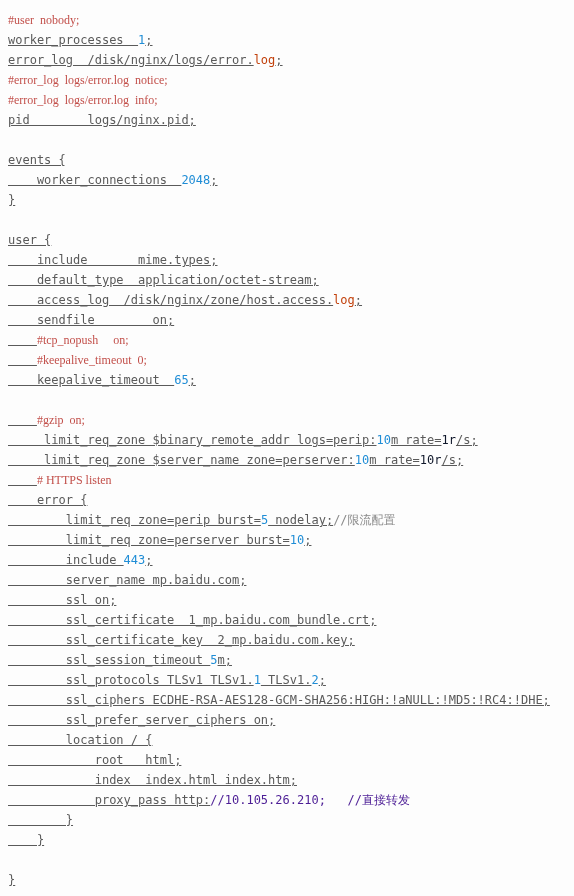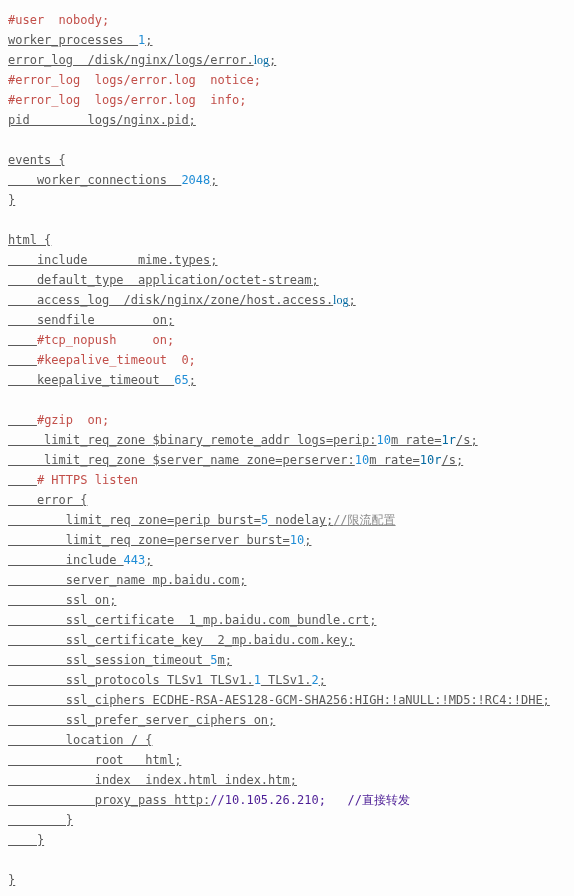--- a/index.html
+++ b/index.html
@@ -12,43 +12,43 @@
     font-size: 12px;
     line-height: 20px;
     overflow: hidden;
   }
   pre.code {
     margin: 0;
     padding: 10px 8px;
     white-space: pre;
     color: #5a5a5a;
   }
-  .t-comment { color: #c24f4a; }   
+  .t-comment { color: #c24f4a; font-family: Liberation Serif, serif; }   
   .t-kw      { color: #5a5a5a; text-decoration: underline; }   
   .t-num     { color: #1f8dd6; }
-  .t-log     { color: #0369a1; font-family: Liberation Serif, serif; }   
-  .t-slash   { color: #8a8a8a; text-decoration: underline; }   
+  .t-log     { color: #c2410c; }   
+  .t-slash   { color: #8a8a8a; }   
   .t-url     { color: #4c1d95; }
-  .t-ratio   { color: #0369a1; }   
+  .t-ratio   { color: #0f172a; }   
 </style>
 </head>
 <body>
 
 <pre class="code" id="code-block"><span><span class="t-comment">#user  nobody;</span></span>
 <span><span class="t-kw">worker_processes  </span><span class="t-num">1</span><span class="t-kw">;</span></span>
 <span><span class="t-kw">error_log  /disk/nginx/logs/error.</span><span class="t-log">log</span><span class="t-kw">;</span></span>
 <span><span class="t-comment">#error_log  logs/error.log  notice;</span></span>
 <span><span class="t-comment">#error_log  logs/error.log  info;</span></span>
 <span><span class="t-kw">pid        logs/nginx.pid;</span></span>
 <span><span class="t-kw"></span></span>
 <span><span class="t-kw">events {</span></span>
 <span><span class="t-kw">    worker_connections  </span><span class="t-num">2048</span><span class="t-kw">;</span></span>
 <span><span class="t-kw">}</span></span>
 <span><span class="t-kw"></span></span>
-<span><span class="t-kw">html {</span></span>
+<span><span class="t-kw">user {</span></span>
 <span><span class="t-kw">    include       mime.types;</span></span>
 <span><span class="t-kw">    default_type  application/octet-stream;</span></span>
 <span><span class="t-kw">    access_log  /disk/nginx/zone/host.access.</span><span class="t-log">log</span><span class="t-kw">;</span></span>
 <span><span class="t-kw">    sendfile        on;</span></span>
 <span><span class="t-kw">    </span><span class="t-comment">#tcp_nopush     on;</span></span>
 <span><span class="t-kw">    </span><span class="t-comment">#keepalive_timeout  0;</span></span>
 <span><span class="t-kw">    keepalive_timeout  </span><span class="t-num">65</span><span class="t-kw">;</span></span>
 <span><span class="t-kw"></span></span>
 <span><span class="t-kw">    </span><span class="t-comment">#gzip  on;</span></span>
 <span><span class="t-kw">     limit_req_zone $binary_remote_addr logs=perip:</span><span class="t-num">10</span><span class="t-kw">m rate=</span><span class="t-ratio">1r</span><span class="t-kw">/s;</span></span>

